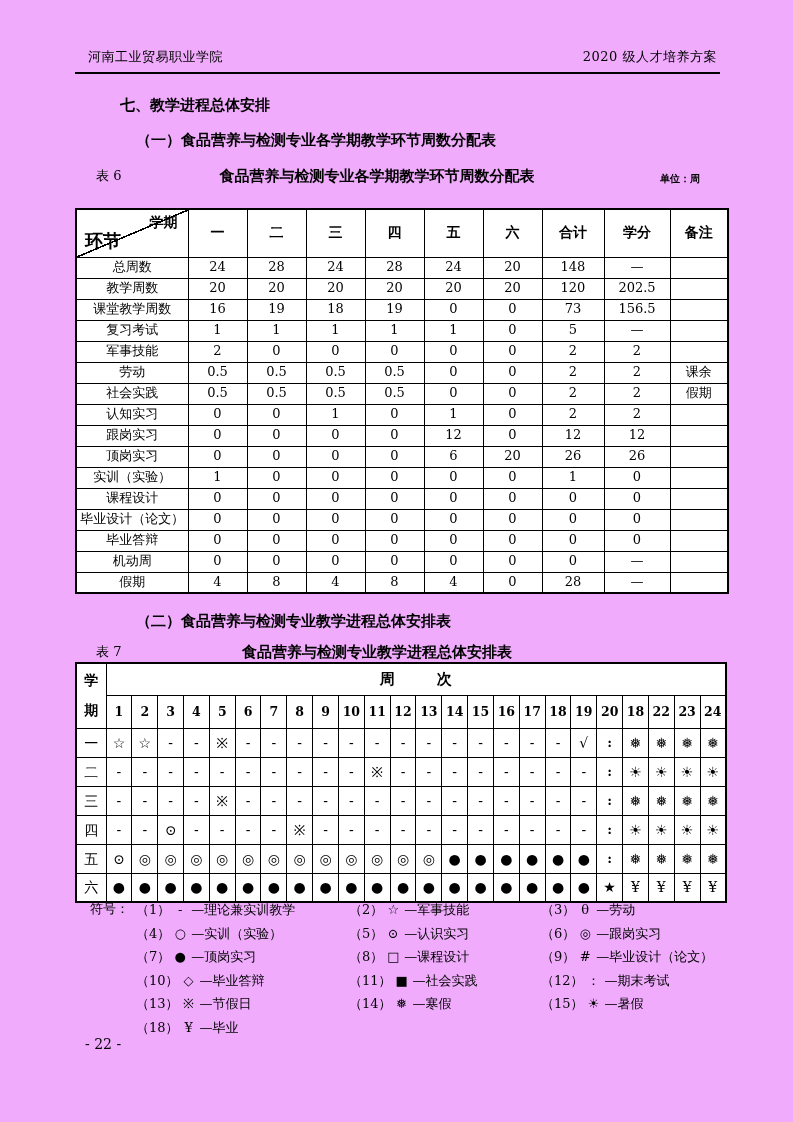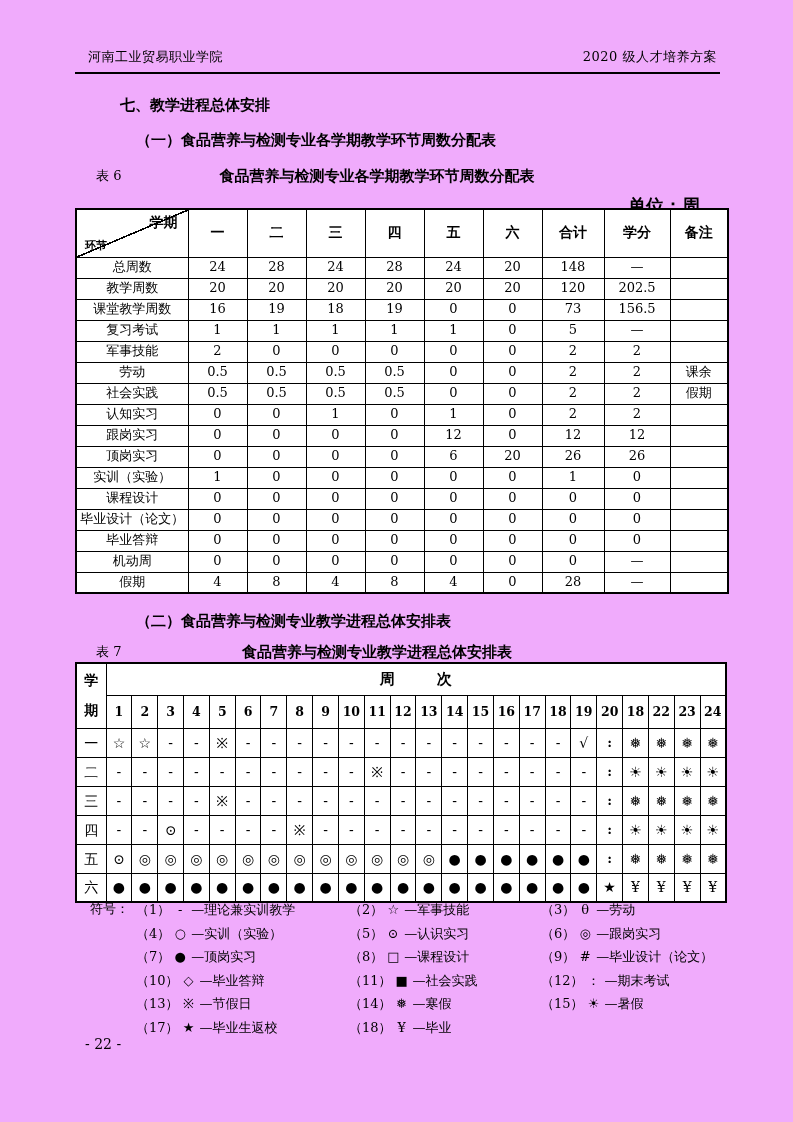--- a/index.html
+++ b/index.html
@@ -26,38 +26,38 @@
   .h-sub { position:absolute; left:136px;
     font-family:"DejaVu Sans","Liberation Sans",sans-serif;
     font-weight:bold; font-size:15px; }
   .h-sub1 { top:131px; }
   .h-sub2 { top:612px; }
   .caption-row { position:absolute; left:0; width:714px; text-align:center;margin-left:20px; }
   .cap6 { top:166px; } .cap7 { top:642px; }
   .tbl-tag { position:absolute; left:76px; top:1px; font-size:13px; font-weight:normal;
     font-family:"DejaVu Serif","Liberation Serif",serif; }
   .tbl-title { font-family:"DejaVu Sans","Liberation Sans",sans-serif; font-weight:bold; font-size:15px; }
-  .unit-row { position:absolute; top:194px; right:93px;
-    font-family:"DejaVu Sans","Liberation Sans",sans-serif; font-weight:bold; font-size:18px; }
+  .unit-row { position:absolute; top:172px; right:93px;
+    font-family:"DejaVu Sans","Liberation Sans",sans-serif; font-weight:bold; font-size:10px; }
   
   table { border-collapse:collapse; table-layout:fixed; background:#fff; }
   td, th { border:1px solid #000; text-align:center; vertical-align:middle; padding:0; overflow:hidden; }
   
   .t6 { position:absolute; top:208px; left:75px; width:652px; border:2px solid #000; }
   .t6 th { font-family:"DejaVu Sans","Liberation Sans",sans-serif; font-weight:bold; font-size:14px; height:48px; }
   .t6 td { font-size:13px; height:21px; line-height:1.1; }
   .t6 td.lbl { font-size:13px; }
   .t6 th.corner {
     position:relative;
     background-image:linear-gradient(to bottom right,
       transparent calc(50% - 0.8px), #000 calc(50% - 0.8px),
       #000 calc(50% + 0.8px), transparent calc(50% + 0.8px));
   }
   .corner-top { position:absolute; top:4px; right:10px; font-size:14px; }
-  .corner-bottom { position:absolute; bottom:4px; left:8px; font-size:11px; }
+  .corner-bottom { position:absolute; bottom:4px; left:8px; font-size:18px; }
   
   .t7 { position:absolute; top:662px; left:75px; width:652px; border:2px solid #000; }
   .t7 th { font-weight:bold; }
   .t7 th.sem { font-family:"DejaVu Sans","Liberation Sans",sans-serif; font-size:14px; }
   .t7 th.sem span { display:inline-block; width:1.1em; word-break:break-all; line-height:2.1; }
   .t7 th.weekhdr { height:32px; font-family:"DejaVu Sans","Liberation Sans",sans-serif; font-size:15px; }
   .t7 th.weekhdr span { letter-spacing:42px; margin-right:-42px; }
   .t7 th.wk { height:33px; font-size:12.5px; font-family:"DejaVu Serif","Liberation Serif",serif; }
   .t7 td { height:29px; font-size:14px; line-height:1; }
   .t7 td.sem-lbl { font-size:14px; }
@@ -542,20 +542,19 @@
         <div class="legend-item"><span class="lg-no">（6）</span><span class="lg-sym">◎</span><span class="lg-desc">—跟岗实习</span></div>
         <div class="legend-item"><span class="lg-no">（7）</span><span class="lg-sym">●</span><span class="lg-desc">—顶岗实习</span></div>
         <div class="legend-item"><span class="lg-no">（8）</span><span class="lg-sym">□</span><span class="lg-desc">—课程设计</span></div>
         <div class="legend-item"><span class="lg-no">（9）</span><span class="lg-sym">#</span><span class="lg-desc">—毕业设计（论文）</span></div>
         <div class="legend-item"><span class="lg-no">（10）</span><span class="lg-sym">◇</span><span class="lg-desc">—毕业答辩</span></div>
         <div class="legend-item"><span class="lg-no">（11）</span><span class="lg-sym">■</span><span class="lg-desc">—社会实践</span></div>
         <div class="legend-item"><span class="lg-no">（12）</span><span class="lg-sym">：</span><span class="lg-desc">—期末考试</span></div>
         <div class="legend-item"><span class="lg-no">（13）</span><span class="lg-sym">※</span><span class="lg-desc">—节假日</span></div>
         <div class="legend-item"><span class="lg-no">（14）</span><span class="lg-sym">❅</span><span class="lg-desc">—寒假</span></div>
         <div class="legend-item"><span class="lg-no">（15）</span><span class="lg-sym">☀</span><span class="lg-desc">—暑假</span></div>
-        <div class="legend-item"><span class="lg-no">（17）</span><span class="lg-sym">★</span><span class="lg-desc">—毕业生返校</span></div>
         <div class="legend-item"><span class="lg-no">（18）</span><span class="lg-sym">¥</span><span class="lg-desc">—毕业</span></div>
       </div>
   </div>
 
   <div class="footer">- 22 -</div>
 
 </div>
 
 </body></html>

